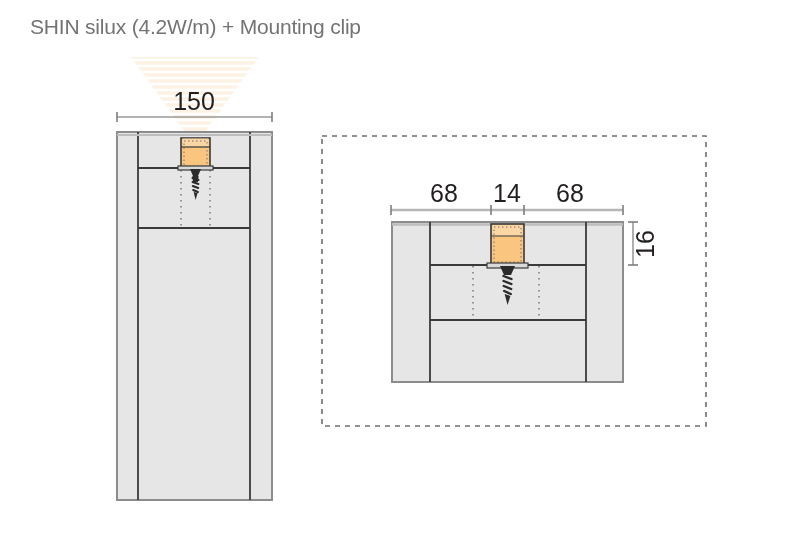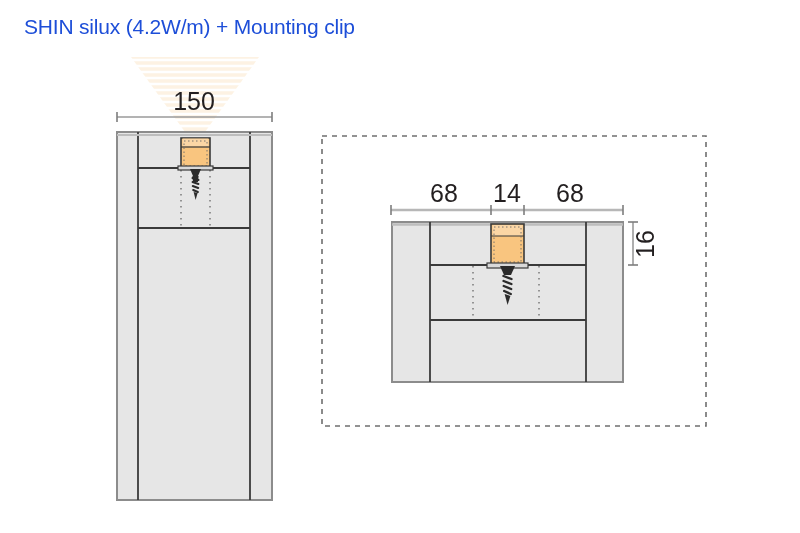--- a/index.html
+++ b/index.html
@@ -11,26 +11,26 @@
   body {
     width: 800px;
     height: 533px;
     position: relative;
     overflow: hidden;
     font-family: "Liberation Sans", sans-serif;
     color: #1c1c1c;
   }
   #page-title {
     position: absolute;
-    left: 24px;
+    left: 30px;
     top: 14px;
     font-size: 21px;
     line-height: 26px;
     letter-spacing: -0.2px;
-    color: #1d4ed8;
+    color: #737373;
     white-space: nowrap;
   }
   #drawing-canvas {
     position: absolute;
     left: 0;
     top: 0;
     width: 800px;
     height: 533px;
   }
   .dim-label {

